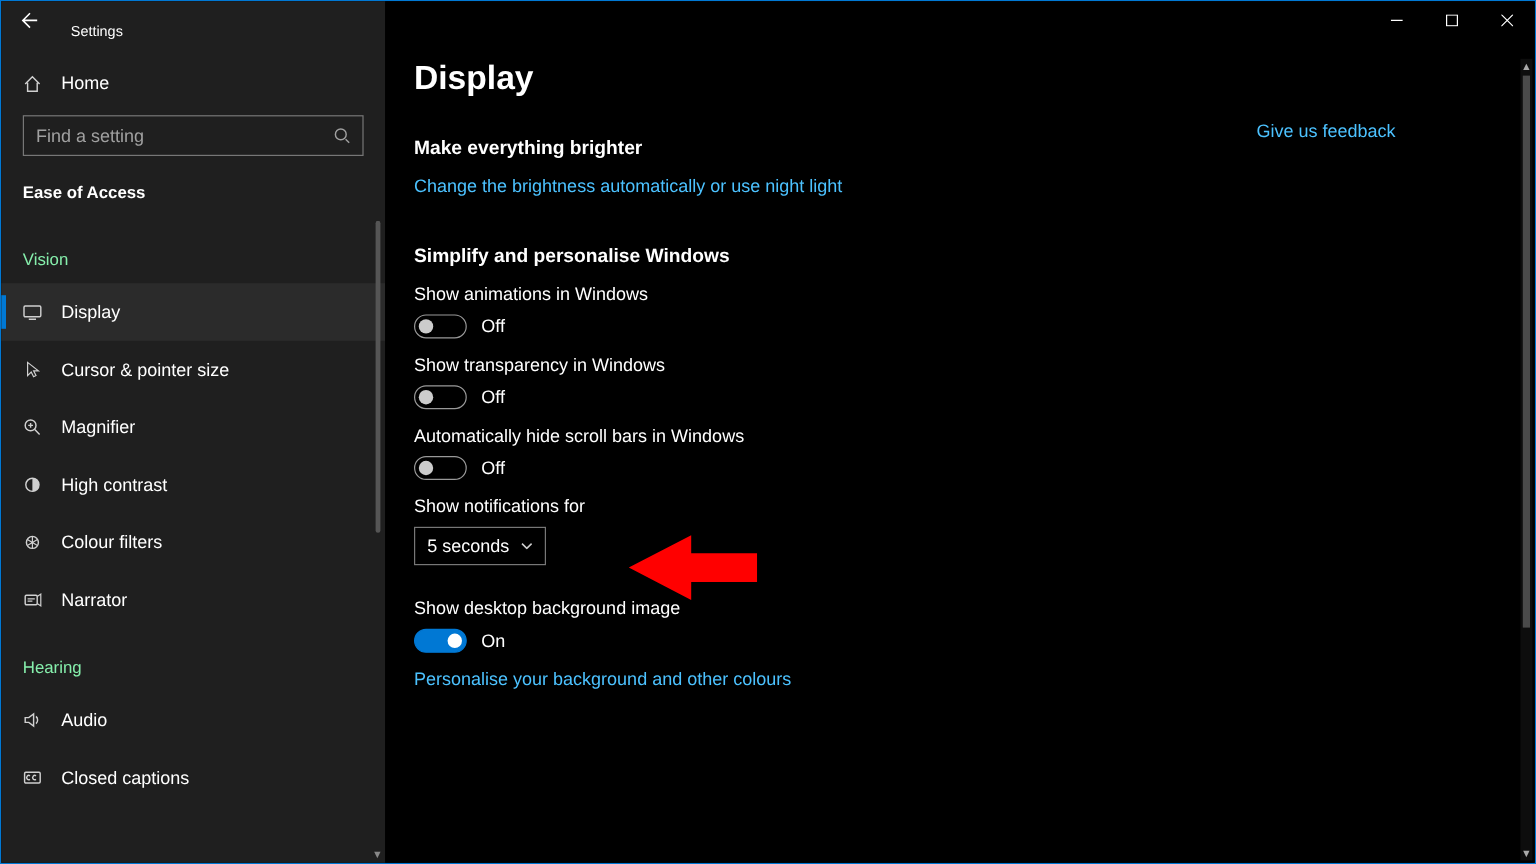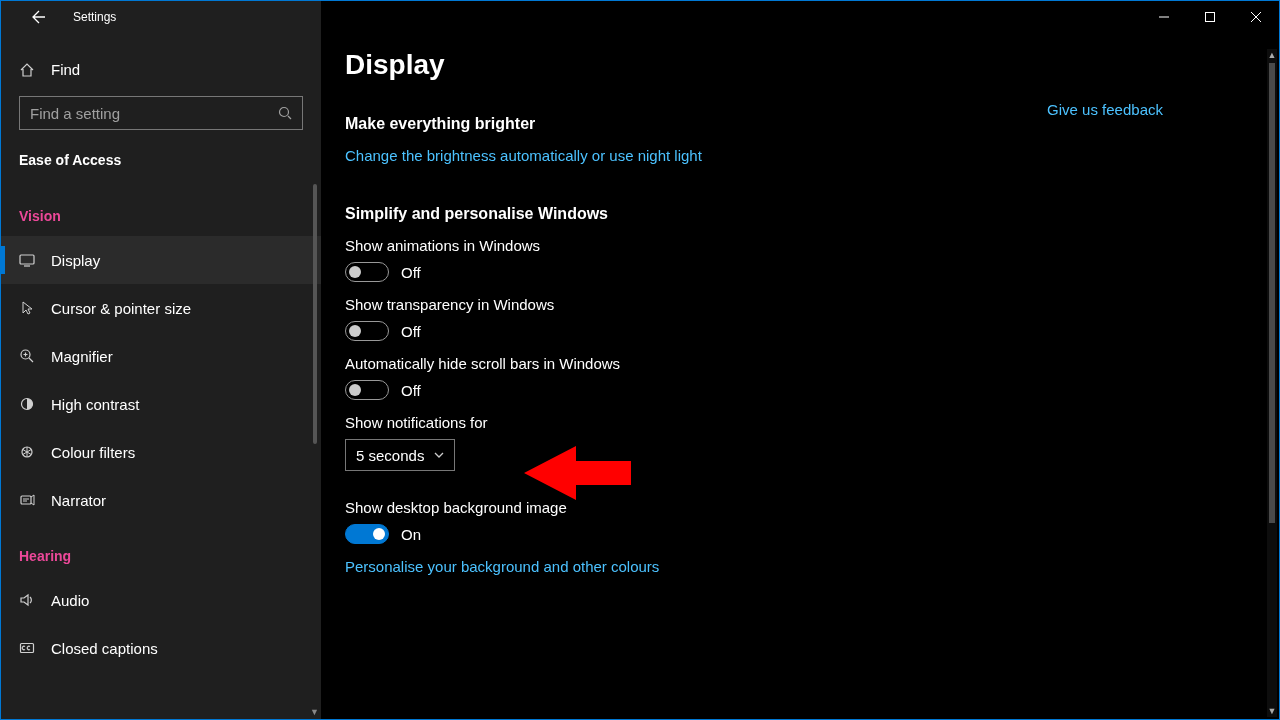--- a/index.html
+++ b/index.html
@@ -1,37 +1,37 @@
 <!DOCTYPE html>
 <html><head>
 <meta charset="utf-8">
 <style>
   * { margin: 0; padding: 0; box-sizing: border-box; font-family: "Segoe UI", sans-serif; }
   html, body { width: 1280px; height: 720px; overflow: hidden; background: #000; color: #fff; }
   .app { display: flex; width: 1280px; height: 720px; border: 1px solid #0078d4; position: relative; }
 
   
-  .titlebar { position: absolute; top: 0; left: 14px; right: 0; height: 32px; display: flex; align-items: center; z-index: 10; }
+  .titlebar { position: absolute; top: 0; left: 0; right: 0; height: 32px; display: flex; align-items: flex-end; z-index: 10; }
   .titlebar .back { width: 48px; height: 32px; display: flex; align-items: center; justify-content: center; color: #fff; font-size: 14px; }
   .titlebar .title { font-size: 12px; color: #fff; margin-left: 10px; }
   .winctrls { position: absolute; right: 0; top: 0; display: flex; }
   .winctrls .btn { width: 46px; height: 32px; display: flex; align-items: center; justify-content: center; color: #fff; font-size: 10px; }
   .winctrls svg { stroke: #fff; }
 
   
   .sidebar { width: 320px; height: 100%; background: #1f1f1f; padding-top: 50px; display: flex; flex-direction: column; position: relative; }
   .home-row { display: flex; align-items: center; padding: 10px 18px 18px 18px; gap: 16px; }
   .home-row .icon { width: 16px; height: 16px; display: flex; align-items: center; justify-content: center; }
   .home-row .label { font-size: 15px; }
   .searchbox { margin: 0 18px 16px 18px; height: 34px; border: 1px solid #777; background: transparent; display: flex; align-items: center; padding: 0 10px; }
   .searchbox input { flex: 1; background: transparent; border: none; color: #fff; font-size: 15px; outline: none; }
   .searchbox input::placeholder { color: #a0a0a0; }
   .searchbox .sicon { color: #a0a0a0; font-size: 14px; }
   .group-title { font-size: 14px; font-weight: 700; padding: 6px 18px 16px 18px; }
-  .subhead { font-size: 14px; color: #ec4899; padding: 24px 18px 12px 18px; font-weight: bold; }
+  .subhead { font-size: 14px; color: #86efac; padding: 24px 18px 12px 18px; }
   .nav { position: relative; flex: 1; overflow: hidden; }
   .nav-item { display: flex; align-items: center; height: 48px; padding: 0 18px; gap: 16px; font-size: 15px; color: #fff; position: relative; }
   .nav-item .icon { width: 16px; height: 16px; display: flex; align-items: center; justify-content: center; color: #d0d0d0; }
   .nav-item.active::before { content: ""; position: absolute; left: 0; top: 10px; bottom: 10px; width: 4px; background: #0078d4; }
   .nav-item.active { background: #2b2b2b; }
   .sb-scroll { position: absolute; right: 4px; width: 4px; background: #555; border-radius: 2px; }
 
   
   .content { flex: 1; height: 100%; background: #000; padding: 48px 24px 0 24px; position: relative; overflow: hidden; }
   .content h1 { font-size: 28px; font-weight: 600; margin-bottom: 34px; }
@@ -89,21 +89,21 @@
     </div>
   </div>
 
   <div class="sidebar">
     <div class="home-row">
       <span class="icon">
         <svg width="16" height="16" viewBox="0 0 16 16">
             <path d="M2 8 L8 2 L14 8 M4 7 V14 H12 V7" stroke="#d0d0d0" stroke-width="1.2" fill="none"></path>
           </svg>
       </span>
-      <span class="label">Find</span>
+      <span class="label">Home</span>
     </div>
 
     <div class="searchbox">
       <input type="text" placeholder="Find a setting" style="">
       <span class="sicon">
         <svg width="14" height="14" viewBox="0 0 14 14">
             <circle cx="6" cy="6" r="4.5" stroke="#a0a0a0" stroke-width="1.2" fill="none"></circle>
             <path d="M10 10 L13 13" stroke="#a0a0a0" stroke-width="1.2"></path>
           </svg>
       </span>

